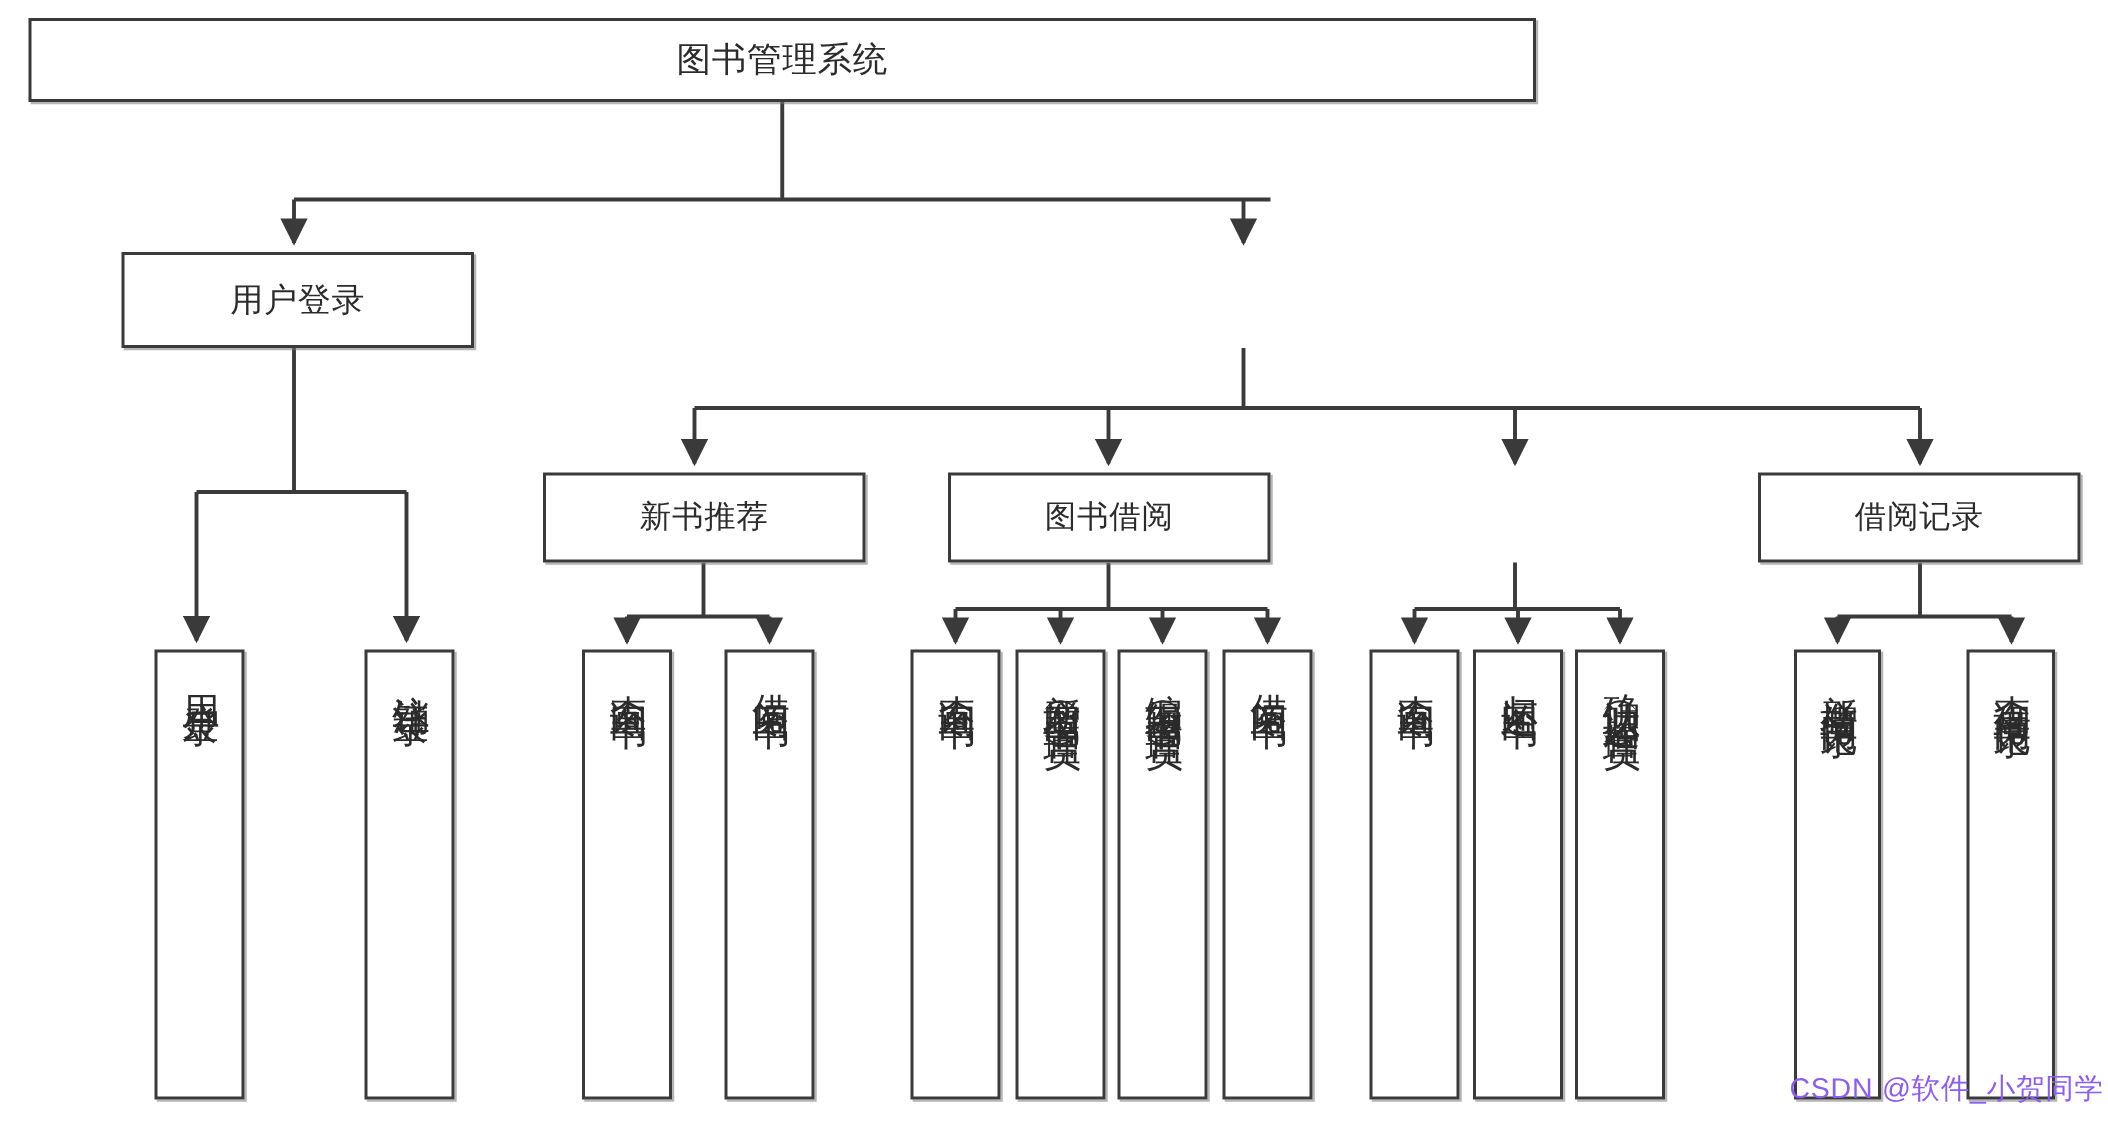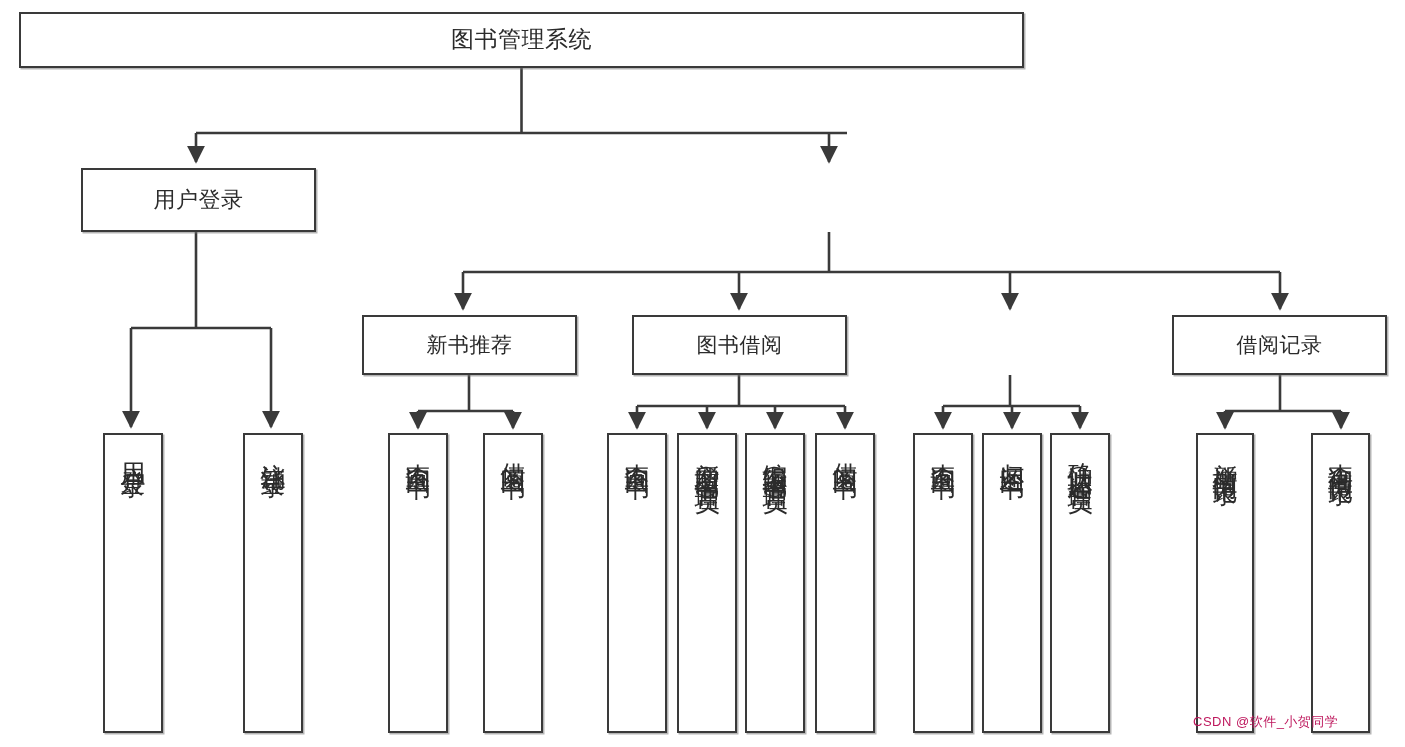--- a/index.html
+++ b/index.html
@@ -57,22 +57,22 @@
   .leaf .node-label {
     writing-mode: vertical-rl;
     text-orientation: upright;
     font-size: 25px;
     line-height: 1.0;
     letter-spacing: 4px;
     white-space: nowrap;
   }
   .watermark {
     position: absolute;
-    font-size: 13px;
-    color: #be185d;
+    font-size: 19px;
+    color: #8b5cf6;
     white-space: nowrap;
     letter-spacing: 0.5px;
   }
 </style>
 </head>
 <body>
 
 <div id="canvas">
 
   <svg id="wires" viewBox="0 0 1405 747" xmlns="http://www.w3.org/2000/svg">

